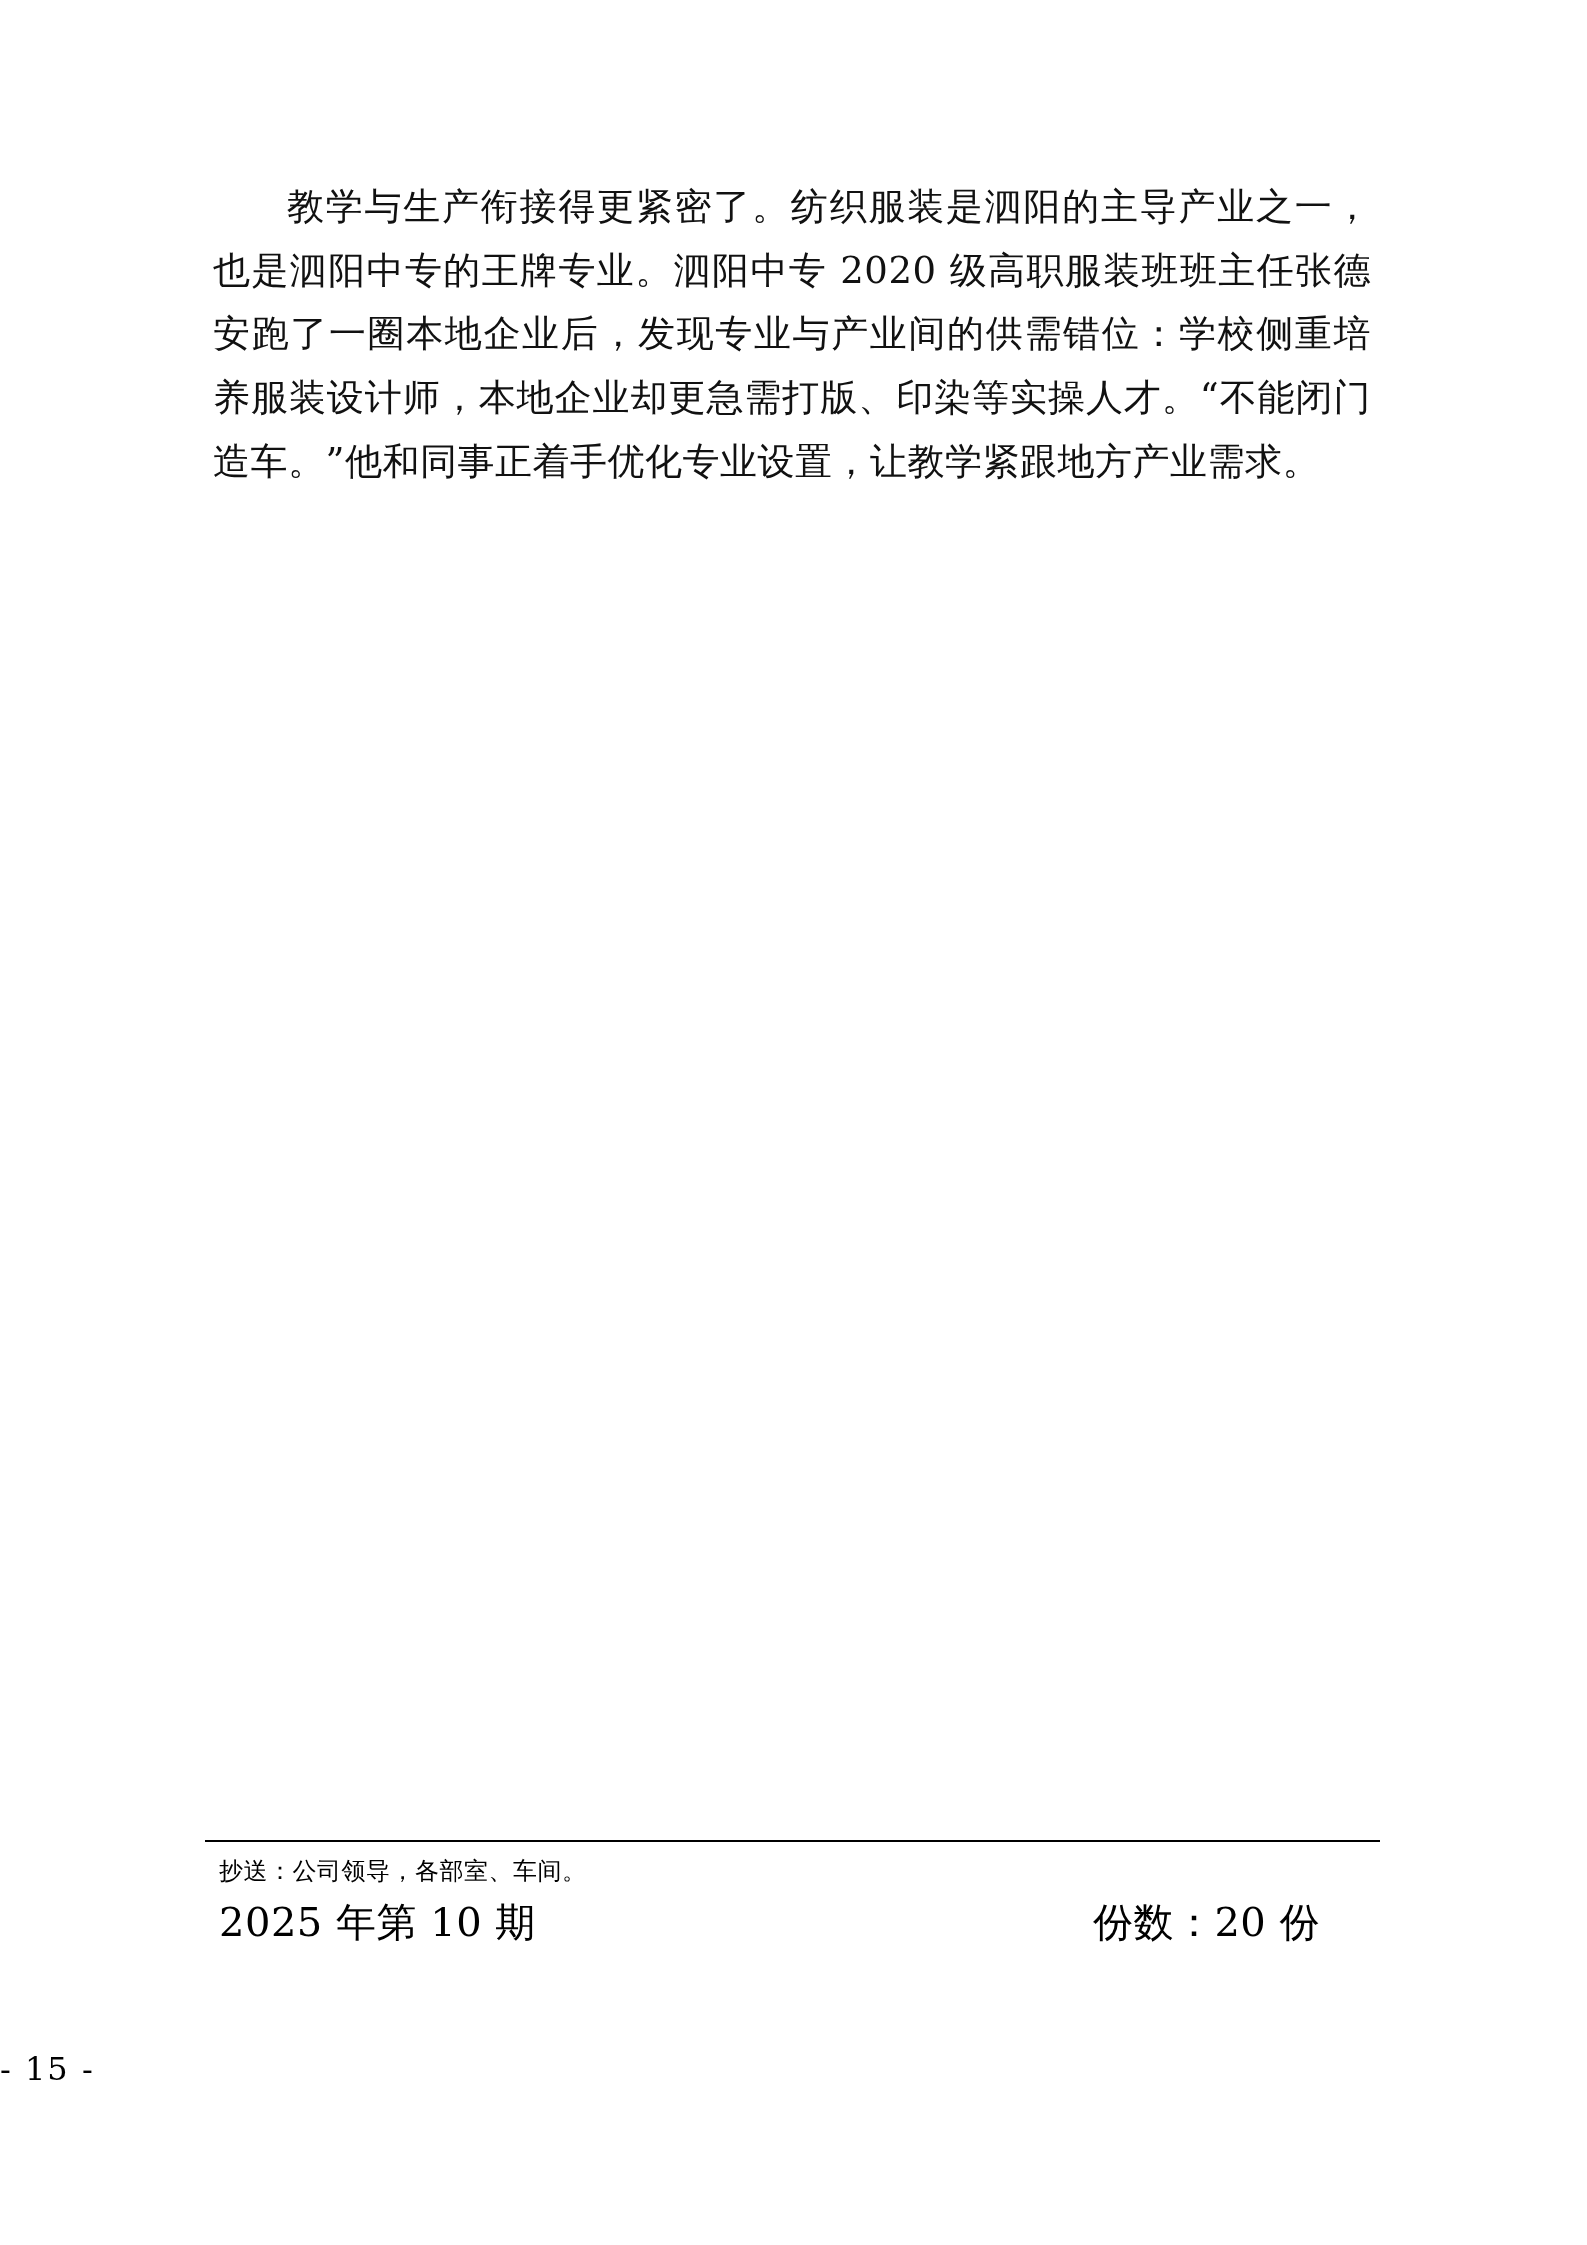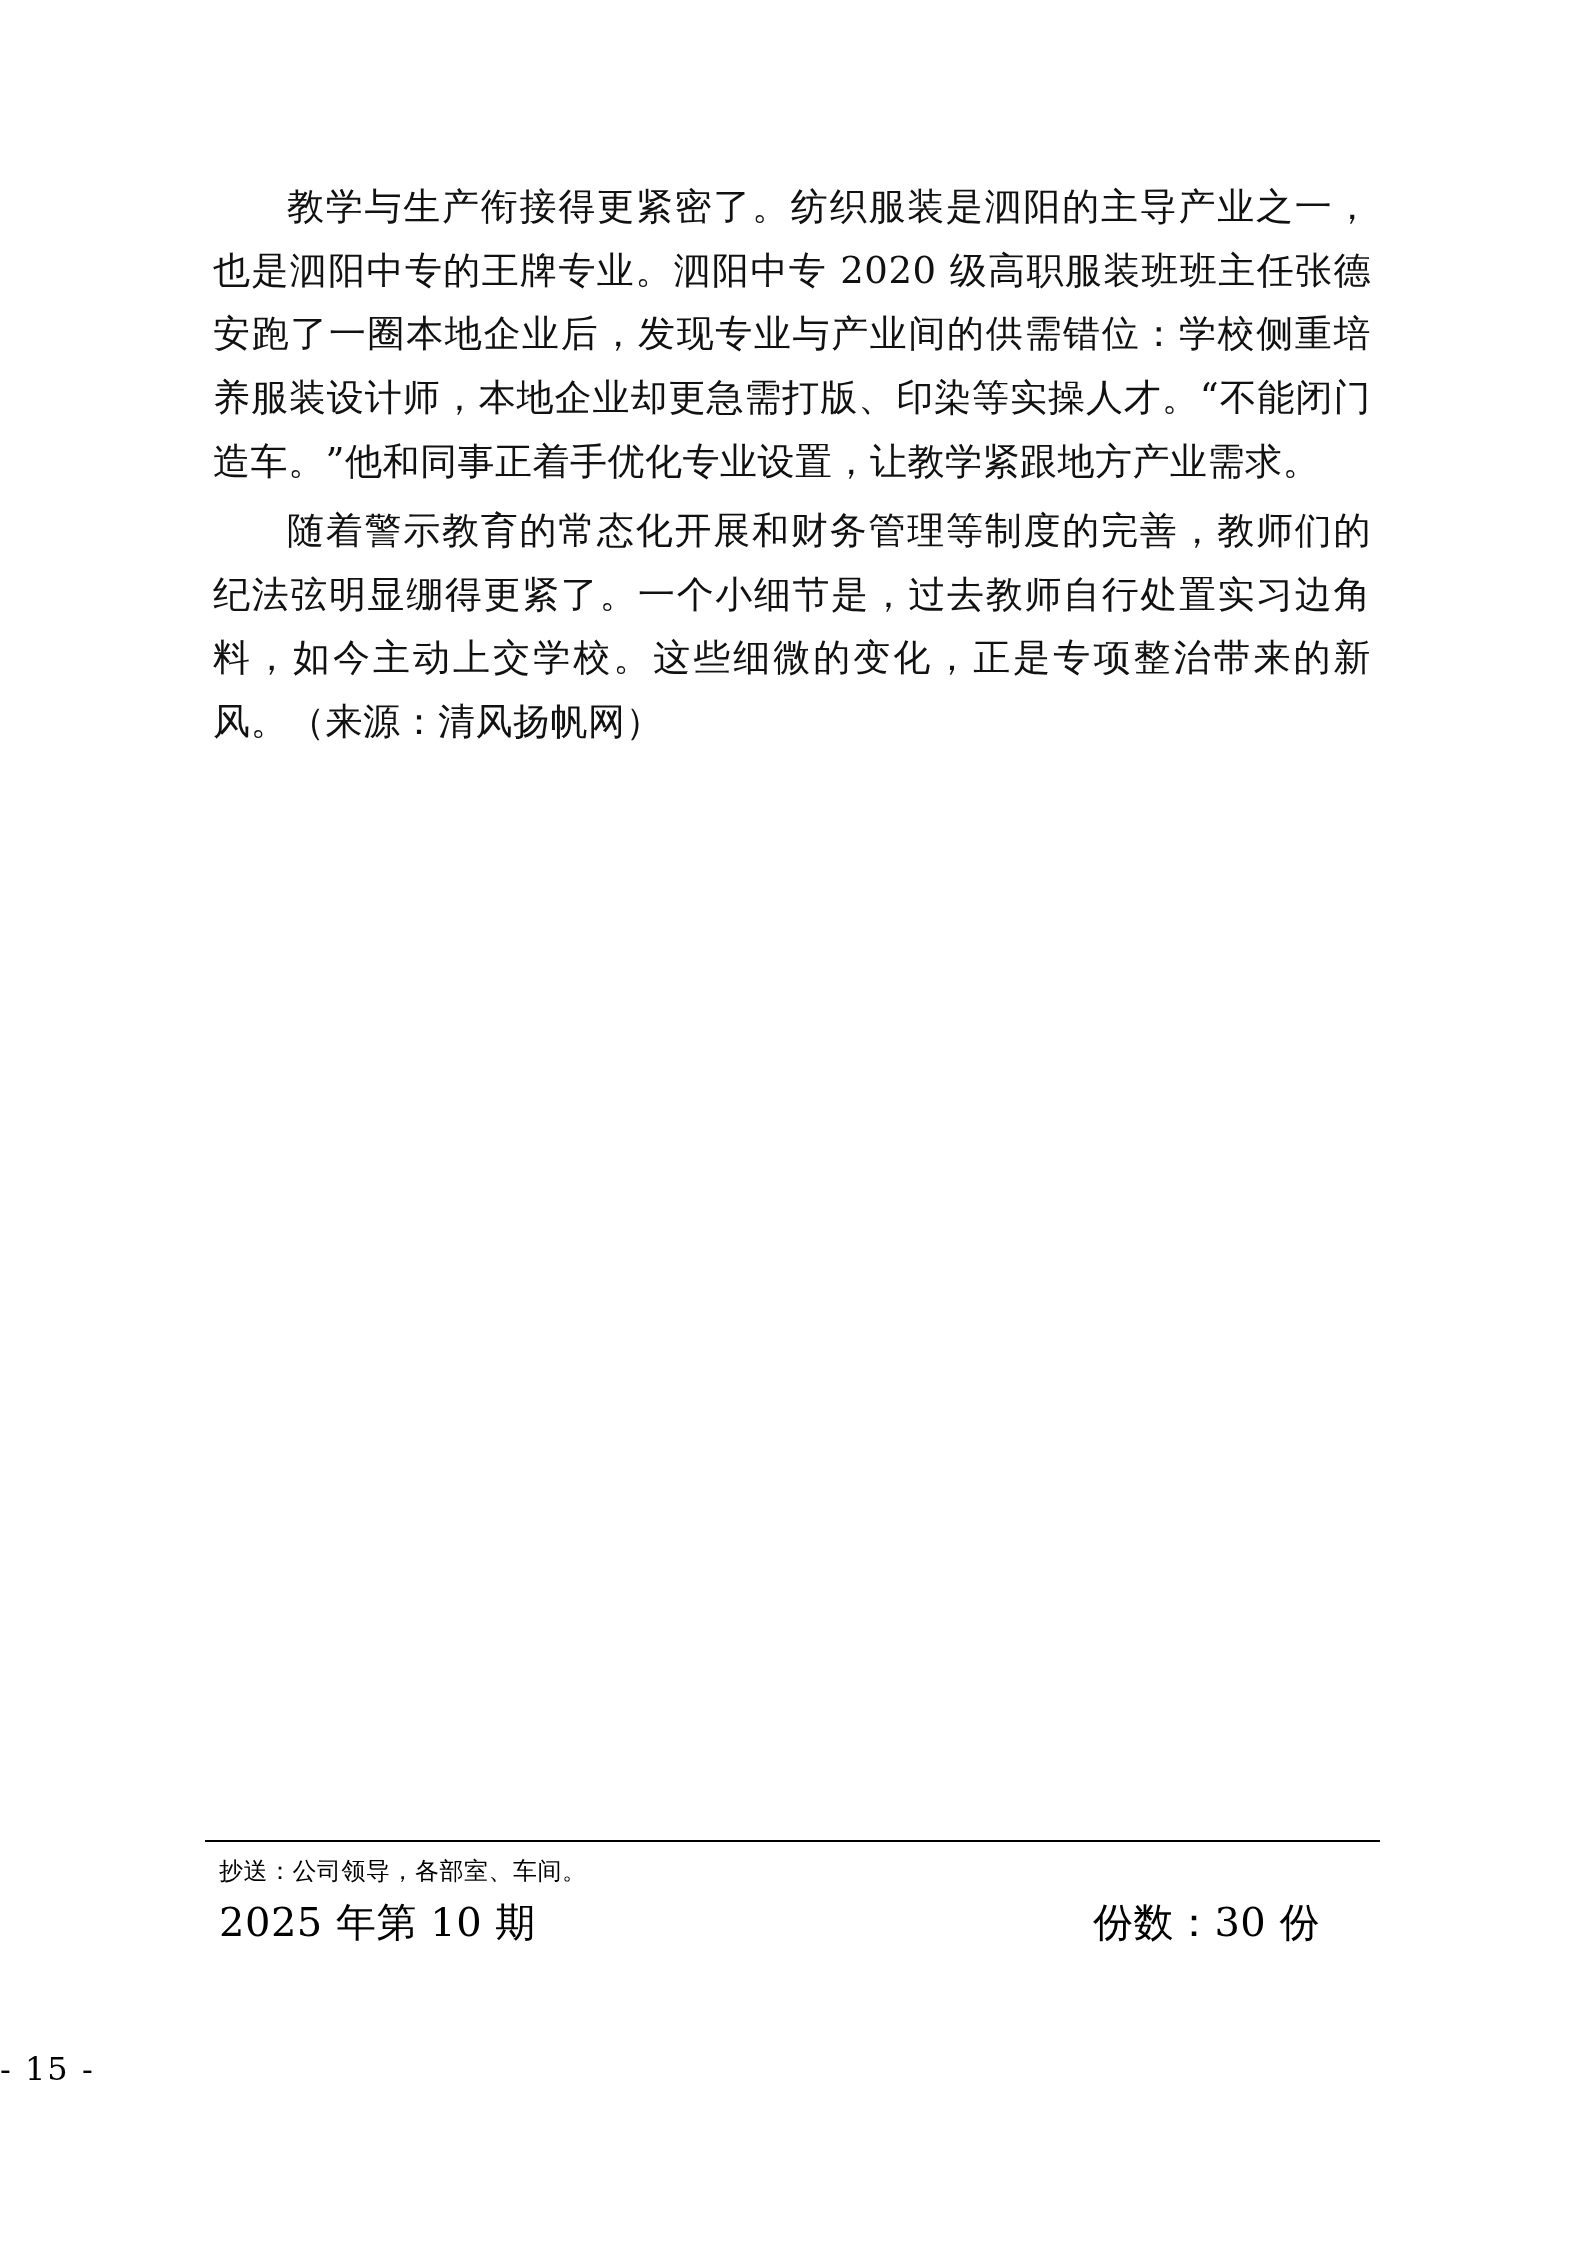--- a/index.html
+++ b/index.html
@@ -76,27 +76,26 @@
     letter-spacing: 2px;
   }
 </style>
 </head>
 <body>
 
 <div class="page">
 
   <div class="content">
     <p class="para">教学与生产衔接得更紧密了。纺织服装是泗阳的主导产业之一，也是泗阳中专的王牌专业。泗阳中专 2020 级高职服装班班主任张德安跑了一圈本地企业后，发现专业与产业间的供需错位：学校侧重培养服装设计师，本地企业却更急需打版、印染等实操人才。“不能闭门造车。”他和同事正着手优化专业设置，让教学紧跟地方产业需求。</p>
-    <p class="para">随着警示教育的常态化开展和财务管理等制度的完善，教师们的纪法弦明显绷得更紧了。一个小细节是，过去教师自行处置实习边角料，如今主动上交学校。这些细微的变化，正是专项整治带来的新风。（来源：清风扬帆网）</p>
   </div>
 
   <div class="footer">
     <div class="footer-rule"></div>
     <div class="footer-line1">抄送：公司领导，各部室、车间。</div>
     <div class="footer-line2">
       <span>2025 年第 10 期</span>
-      <span>份数：30 份</span>
+      <span>份数：20 份</span>
     </div>
   </div>
 
   <div class="page-number">- 15 -</div>
 
 </div>
 
 </body></html>

